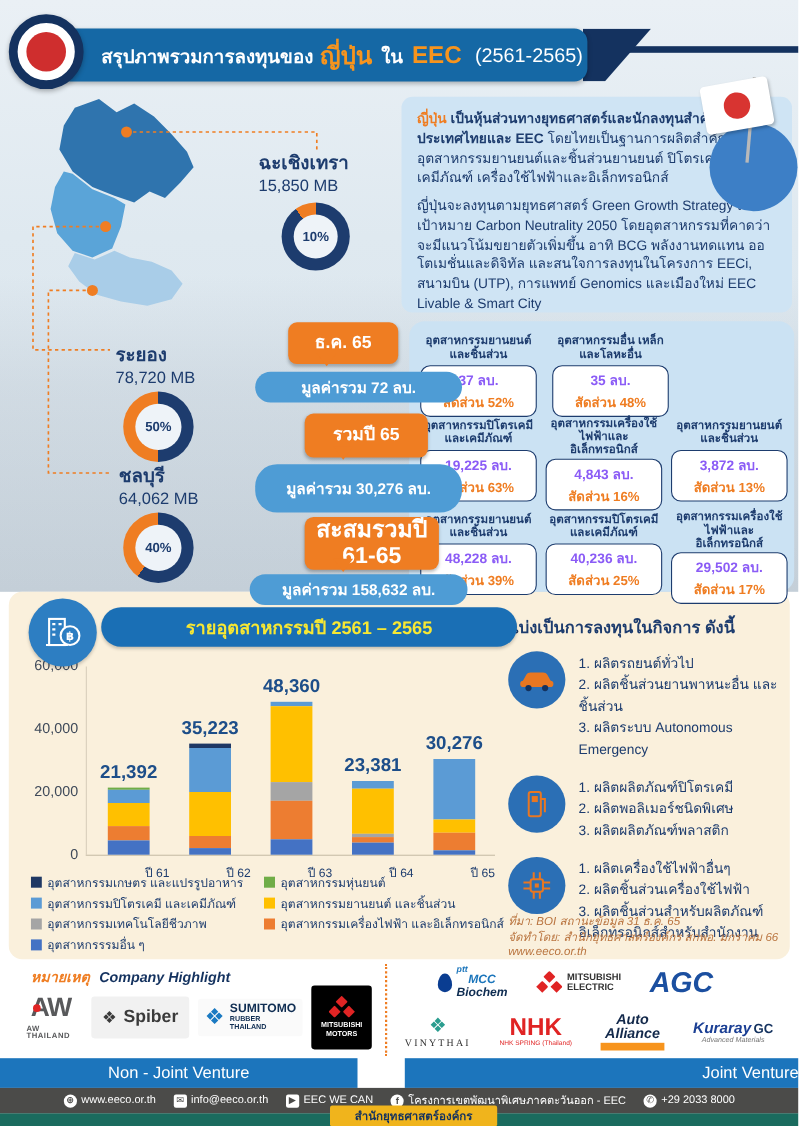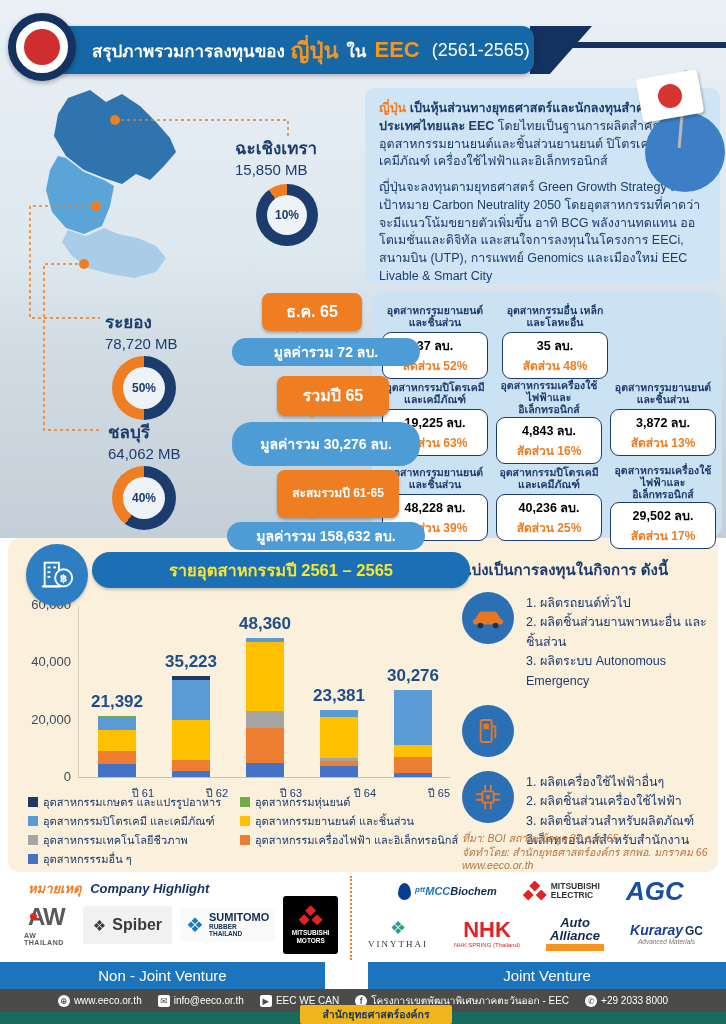--- a/index.html
+++ b/index.html
@@ -64,21 +64,21 @@
 
   
   .stats-panel{position:absolute;left:372px;top:292px;width:350px;height:246px;background:#cbe2f3;
       border-radius:14px;padding:10px 10px;z-index:2;display:flex;flex-direction:column;justify-content:space-between;}
   .stat-row{display:flex;gap:8px;justify-content:space-between;}
   .stat-row.row-2{justify-content:flex-start;gap:14px;}
   .stat-cell{width:106px;flex:0 0 auto;display:flex;flex-direction:column;align-items:center;}
   .stat-title{min-height:28px;display:flex;align-items:center;justify-content:center;text-align:center;
       font-size:10.5px;font-weight:bold;color:#1d3c6e;line-height:1.15;}
   .stat-card{width:100%;background:#fff;border:1.5px solid #1d3c6e;border-radius:9px;padding:3px 2px;text-align:center;margin-top:2px;}
-  .stat-value{font-size:12.5px;font-weight:bold;color:#000000;}
+  .stat-value{font-size:12.5px;font-weight:bold;color:#8b5cf6;}
   .stat-share{font-size:12px;font-weight:bold;color:#ef7d22;}
 
   
   .chart-panel{position:absolute;left:8px;top:538px;width:710px;height:334px;background:#faf0dc;border-radius:12px;z-index:1;}
   .chart-title-pill{position:absolute;left:92px;top:552px;width:378px;height:36px;background:#1a6fb5;border-radius:20px;
       display:flex;align-items:center;justify-content:center;z-index:3;box-shadow:0 2px 3px rgba(0,0,0,.2);}
   .chart-title-pill span{color:#f7e733;font-weight:bold;font-size:16.5px;}
   .chart-icon-circle{position:absolute;left:26px;top:544px;width:62px;height:62px;border-radius:50%;background:#2d7ec2;
       display:flex;align-items:center;justify-content:center;z-index:4;box-shadow:0 2px 3px rgba(0,0,0,.2);}
 
@@ -129,21 +129,21 @@
   .mm-card{background:#000;width:64px;height:58px;justify-content:center;gap:3px;}
   .mitsu-mark{position:relative;width:24px;height:21px;flex:0 0 auto;}
   .mitsu-mark span{position:absolute;width:11px;height:11px;background:#e02424;
       clip-path:polygon(50% 0,100% 50%,50% 100%,0 50%);}
   .mitsu-mark span:nth-child(1){left:6.5px;top:0;}
   .mitsu-mark span:nth-child(2){left:0;top:9px;}
   .mitsu-mark span:nth-child(3){left:13px;top:9px;}
   .mm-text{font-size:6.5px;font-weight:bold;color:#fff;text-align:center;line-height:1.2;}
   .ptt-card{flex-direction:row;gap:4px;}
   .ptt-drop{width:13px;height:17px;background:#0a3d91;border-radius:50% 50% 50% 50%/62% 62% 38% 38%;flex:0 0 auto;}
-  .ptt-text{display:flex;line-height:1;}
+  .ptt-text{display:flex;flex-direction:column;line-height:1;}
   .ptt-l1{font-size:8px;font-weight:bold;font-style:italic;color:#1b75bb;}
   .ptt-l2{font-size:11px;font-weight:bold;font-style:italic;color:#1b75bb;text-align:center;}
   .ptt-l3{font-size:11px;font-weight:bold;font-style:italic;color:#0f2d52;}
   .me-card{flex-direction:row;gap:4px;}
   .me-text{font-size:8.5px;font-weight:bold;color:#333;line-height:1.1;}
   .agc-name{font-size:26px;font-weight:bold;font-style:italic;color:#1b4fa0;line-height:1;}
   .vinythai-card{gap:2px;}
   .vinythai-name{font-family:"Liberation Serif","DejaVu Serif",serif;font-size:9px;letter-spacing:2px;color:#333;}
   .nhk-l1{font-size:22px;font-weight:bold;color:#e02424;line-height:1;}
   .nhk-l2{font-size:6px;color:#e02424;margin-top:1px;}
@@ -153,21 +153,21 @@
   .kuraray-l1{font-size:14px;font-weight:bold;font-style:italic;color:#1b3f94;}
   .kuraray-l2{font-size:12px;font-weight:bold;color:#14325f;}
   .kuraray-l3{font-size:6.5px;font-style:italic;color:#777;}
   .jv-row{display:flex;gap:14px;align-items:center;}
   .jv-row.r1{margin-left:30px;margin-bottom:4px;}
 
   
   .bar-nonjv{position:absolute;left:0;top:962px;width:325px;height:27px;background:#1c75bc;
       display:flex;align-items:center;justify-content:center;color:#fff;font-size:15px;z-index:2;}
   .bar-jv{position:absolute;left:368px;top:962px;width:358px;height:27px;background:#1c75bc;
-      display:flex;align-items:center;justify-content:center;color:#fff;font-size:15px;z-index:2;}
+      display:flex;align-items:center;justify-content:flex-end;color:#fff;font-size:15px;z-index:2;}
   .footer-gray{position:absolute;left:0;top:989px;width:726px;height:23px;background:#4b4b49;
       display:flex;align-items:center;justify-content:center;gap:16px;z-index:2;}
   .footer-item{display:flex;align-items:center;gap:4px;color:#fff;font-size:10px;white-space:nowrap;}
   .f-ic{display:inline-flex;align-items:center;justify-content:center;width:12px;height:12px;border-radius:50%;
       background:#fff;color:#4b4b49;font-size:8.5px;font-weight:bold;flex:0 0 auto;}
   .f-ic.sq{border-radius:2px;}
   .teal-strip{position:absolute;left:0;top:1012px;width:726px;height:12px;background:#1a6b5e;z-index:1;}
   .org-button{position:absolute;left:300px;top:1005px;width:152px;height:19px;background:#f0b41c;
       display:flex;align-items:center;justify-content:center;font-size:10.5px;font-weight:bold;color:#14325f;
       border-radius:2px;z-index:3;cursor:pointer;border:none;}
@@ -258,21 +258,21 @@
     <span>มูลค่ารวม 72 ลบ.</span>
     </div>
 
   <div class="callout" style="left:277px;top:376px;width:112px;height:40px;font-size:16px;">
     <span>รวมปี 65</span>
     </div>
   <div class="pill" style="left:232px;top:422px;width:188px;height:44px;padding:0 24px;">
     <span>มูลค่ารวม 30,276 ลบ.</span>
     </div>
 
-  <div class="callout" style="left:277px;top:470px;width:122px;height:48px;font-size:12px;padding:0 2px;">
+  <div class="callout" style="left:277px;top:470px;width:122px;height:48px;font-size:21px;padding:0 2px;">
     <span>สะสมรวมปี 61-65</span>
     </div>
   <div class="pill" style="left:227px;top:522px;width:198px;height:28px;">
     <span>มูลค่ารวม 158,632 ลบ.</span>
     </div>
 
   <div class="stats-panel">
     <div class="stat-row row-2">
         <div class="stat-cell">
           <div class="stat-title">อุตสาหกรรมยานยนต์และชิ้นส่วน</div>
@@ -455,20 +455,25 @@
             <div>3. ผลิตระบบ Autonomous Emergency</div>
           </div>
         </div>
         <div class="act-group">
           <div class="act-icon">
             <svg width="22" height="28" viewBox="0 0 24 30">
               <rect x="4" y="3" width="12" height="24" rx="2" fill="none" stroke="#e87722" stroke-width="2"></rect>
               <rect x="7" y="7" width="6" height="6" fill="#e87722"></rect>
               <path d="M16 10 h4 v13" stroke="#e87722" fill="none" stroke-width="2"></path>
             </svg>
+          </div>
+          <div class="act-items">
+            <div>1. ผลิตผลิตภัณฑ์ปิโตรเคมี</div>
+            <div>2. ผลิตพอลิเมอร์ชนิดพิเศษ</div>
+            <div>3. ผลิตผลิตภัณฑ์พลาสติก</div>
           </div>
         </div>
         <div class="act-group">
           <div class="act-icon">
             <svg width="28" height="28" viewBox="0 0 30 30">
               <rect x="9" y="9" width="12" height="12" rx="2" fill="none" stroke="#e87722" stroke-width="2"></rect>
               <rect x="13" y="13" width="4" height="4" fill="#e87722"></rect>
               <g stroke="#e87722" stroke-width="2">
                 <line x1="12" y1="2" x2="12" y2="9"></line>
                 <line x1="18" y1="2" x2="18" y2="9"></line>

